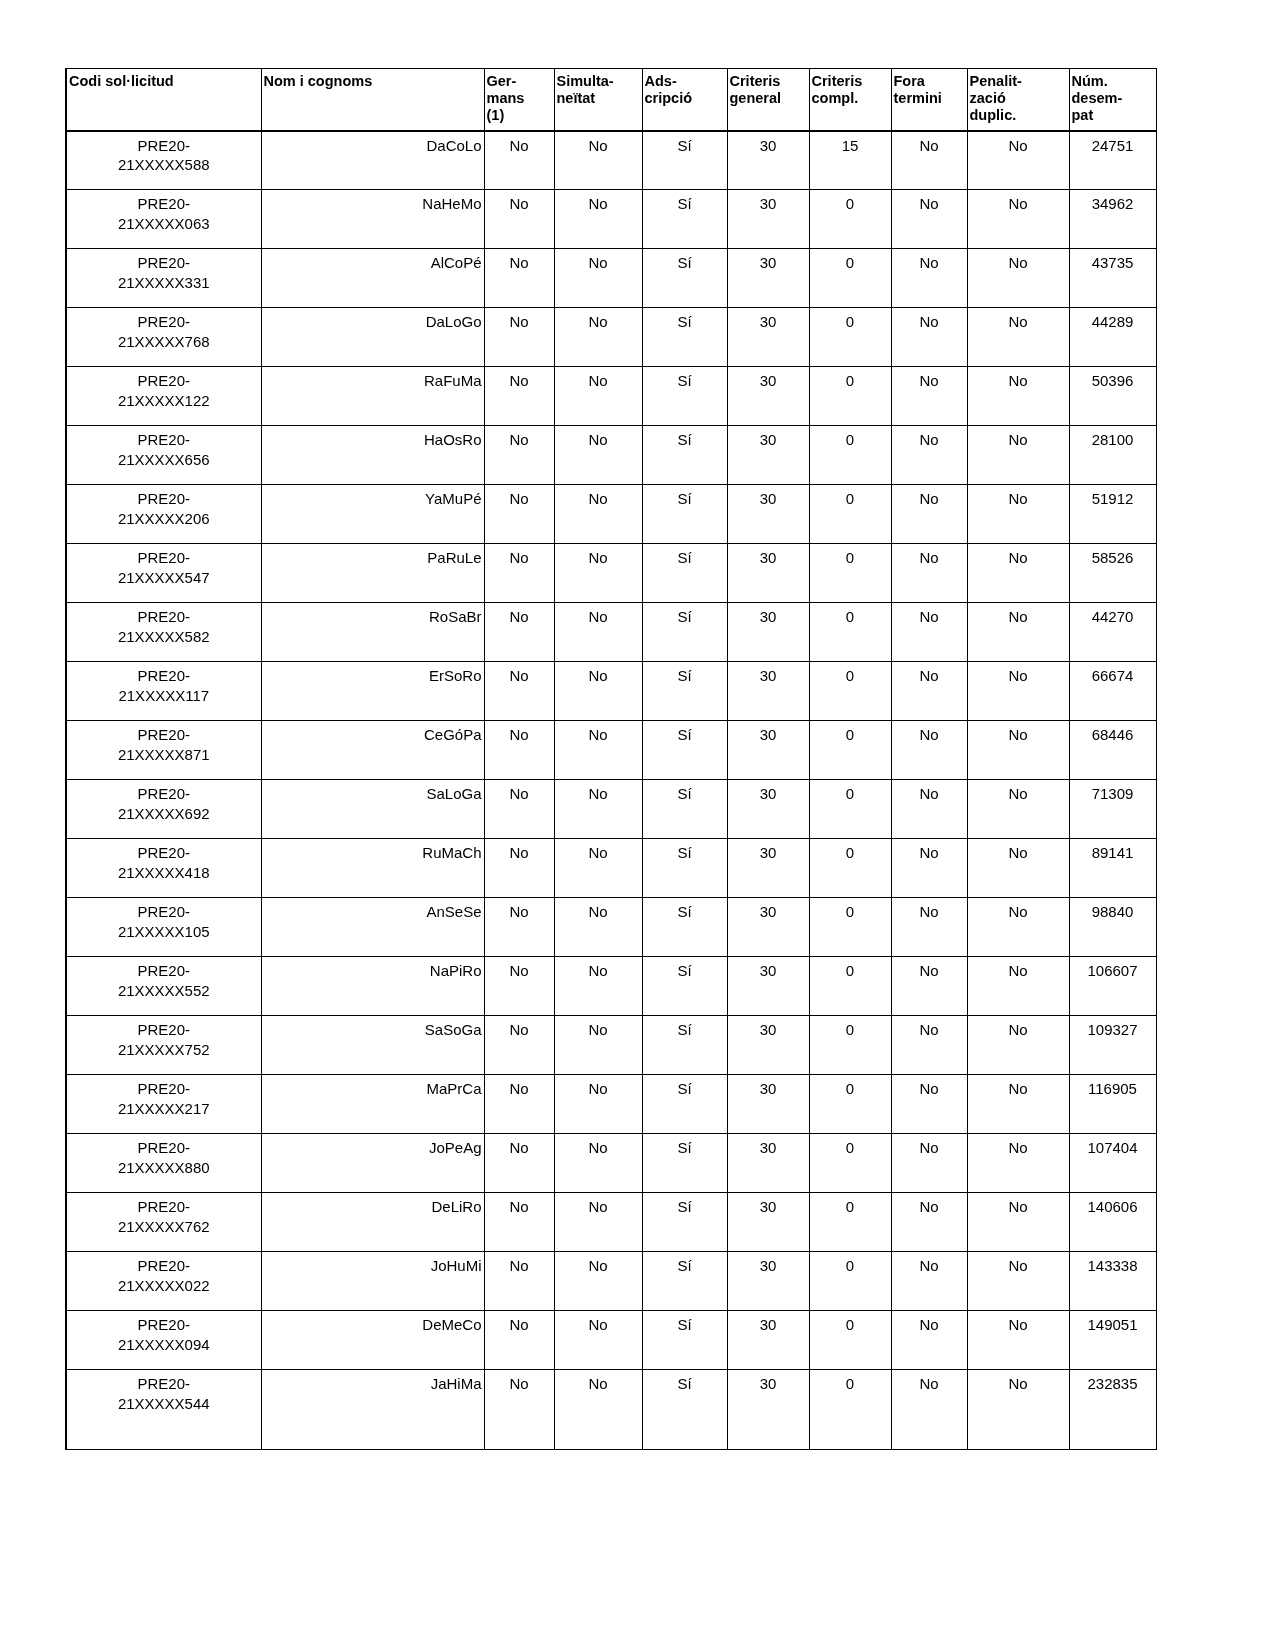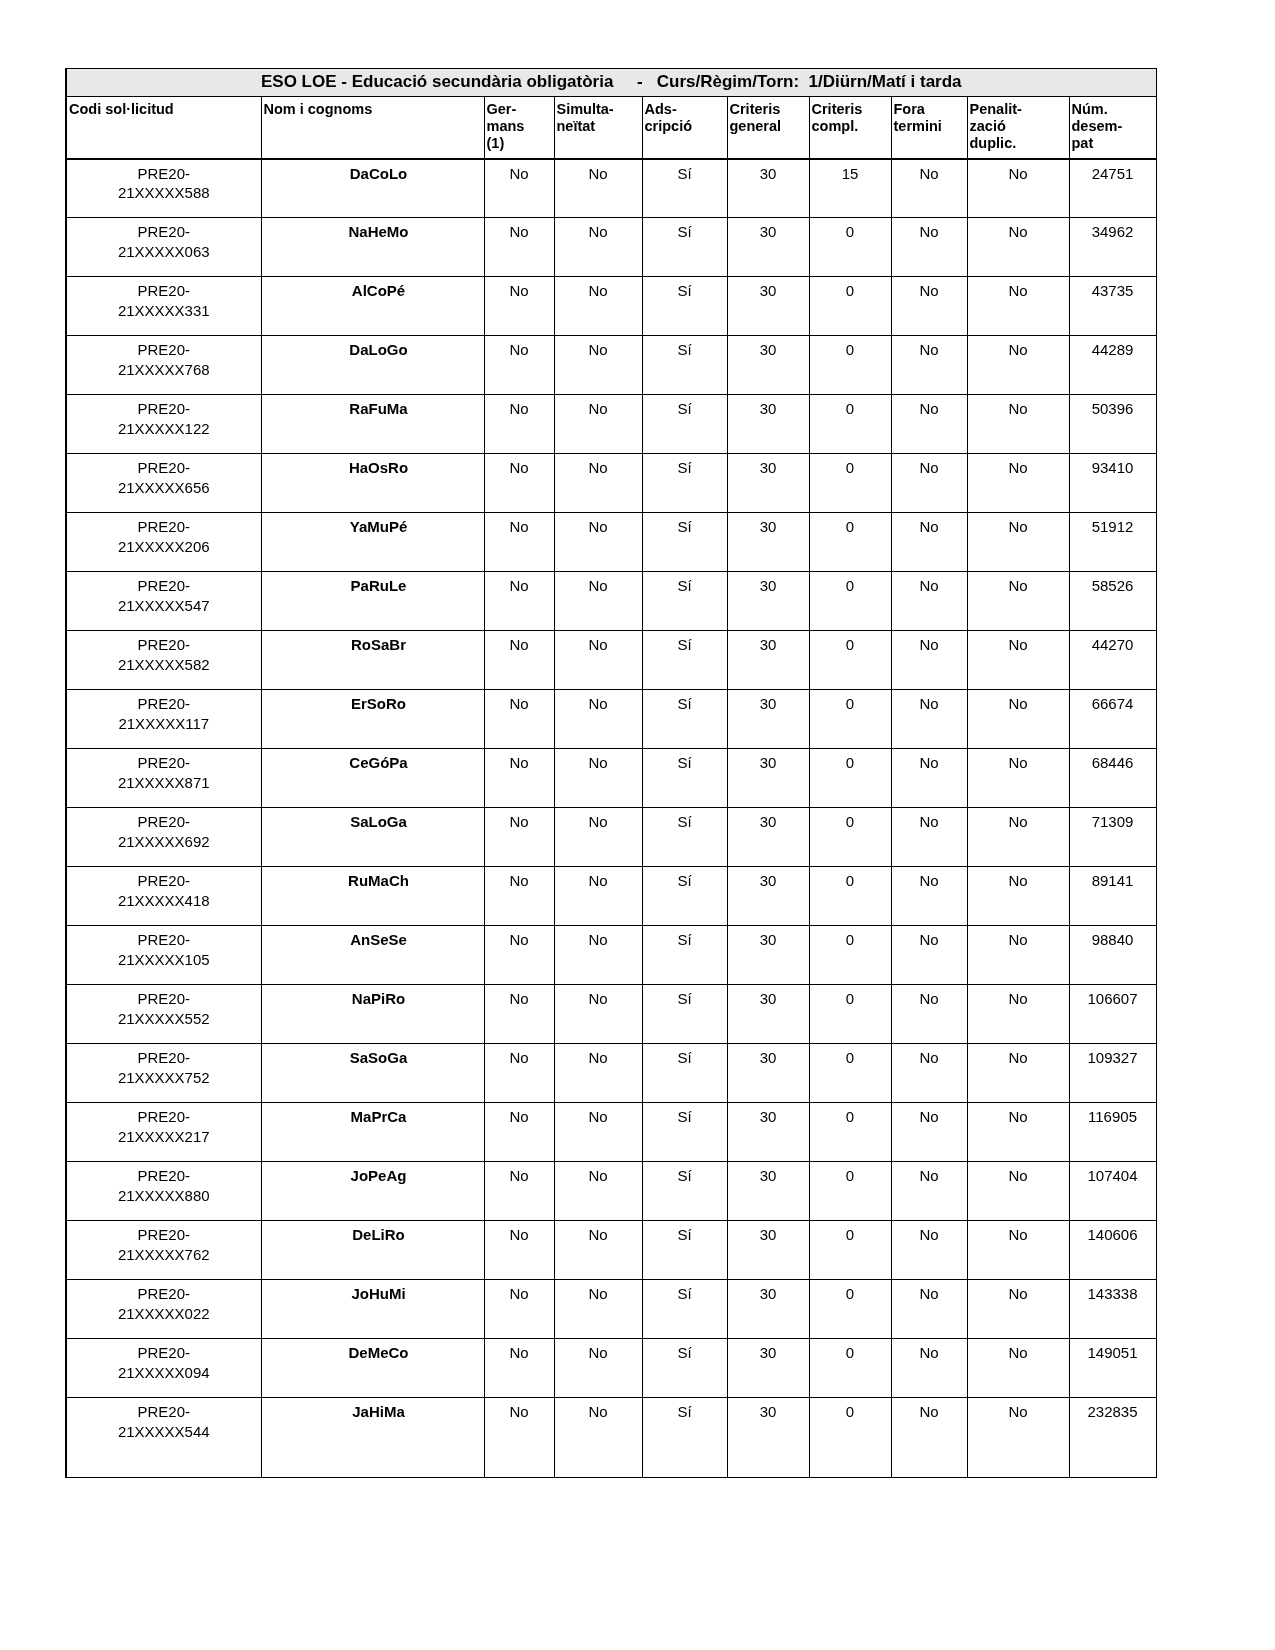--- a/index.html
+++ b/index.html
@@ -52,44 +52,41 @@
   .header-row th:nth-child(2) { text-align: left; }
   tbody td {
     font-size: 15px;
     line-height: 1.32;
     vertical-align: top;
     text-align: center;
     padding: 4px 2px;
     height: 59px;
     white-space: pre-line;
   }
-  tbody td:nth-child(2) { text-align: center; padding-left: 14px; font-weight: bold; }
+  tbody td:nth-child(2) { text-align: right; padding-left: 14px; }
   tbody tr:last-child td { height: 80px; }
 </style>
 </head>
 <body>
 
 <div class="report">
   <table>
     <colgroup>
       <col style="width:195px">
       <col style="width:223px">
       <col style="width:70px">
       <col style="width:88px">
       <col style="width:85px">
       <col style="width:82px">
       <col style="width:82px">
       <col style="width:76px">
       <col style="width:102px">
       <col style="width:87px">
     </colgroup>
     <thead>
-      <tr>
-        <th colspan="10" class="title-cell" style="background-color: rgb(232, 232, 232);">ESO LOE - Educació secundària obligatòria     -   Curs/Règim/Torn:  1/Diürn/Matí i tarda</th>
-      </tr>
       <tr class="header-row">
           <th>Codi sol·licitud</th>
           <th>Nom i cognoms</th>
           <th>Ger-
 mans
 (1)</th>
           <th>Simulta-
 neïtat</th>
           <th>Ads-
 cripció</th>
@@ -177,21 +174,21 @@
           <td>PRE20-
 21XXXXX656</td>
           <td>HaOsRo</td>
           <td>No</td>
           <td>No</td>
           <td>Sí</td>
           <td>30</td>
           <td>0</td>
           <td>No</td>
           <td>No</td>
-          <td>93410</td>
+          <td>28100</td>
         </tr>
         <tr>
           <td>PRE20-
 21XXXXX206</td>
           <td>YaMuPé</td>
           <td>No</td>
           <td>No</td>
           <td>Sí</td>
           <td>30</td>
           <td>0</td>

